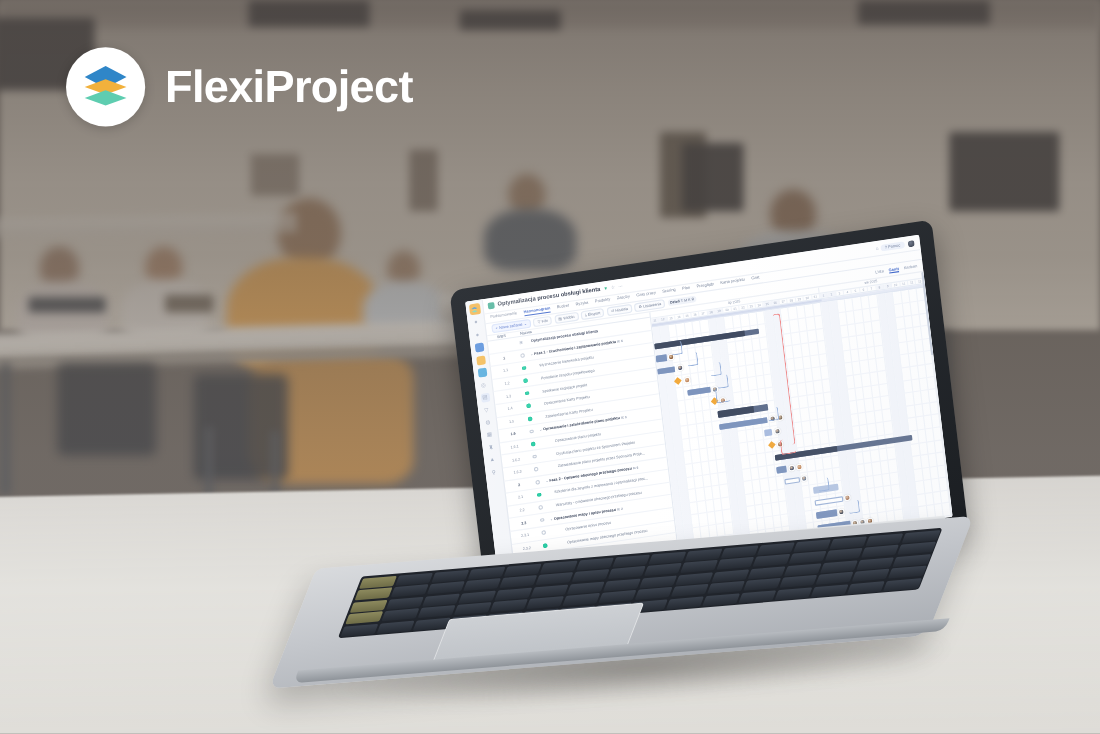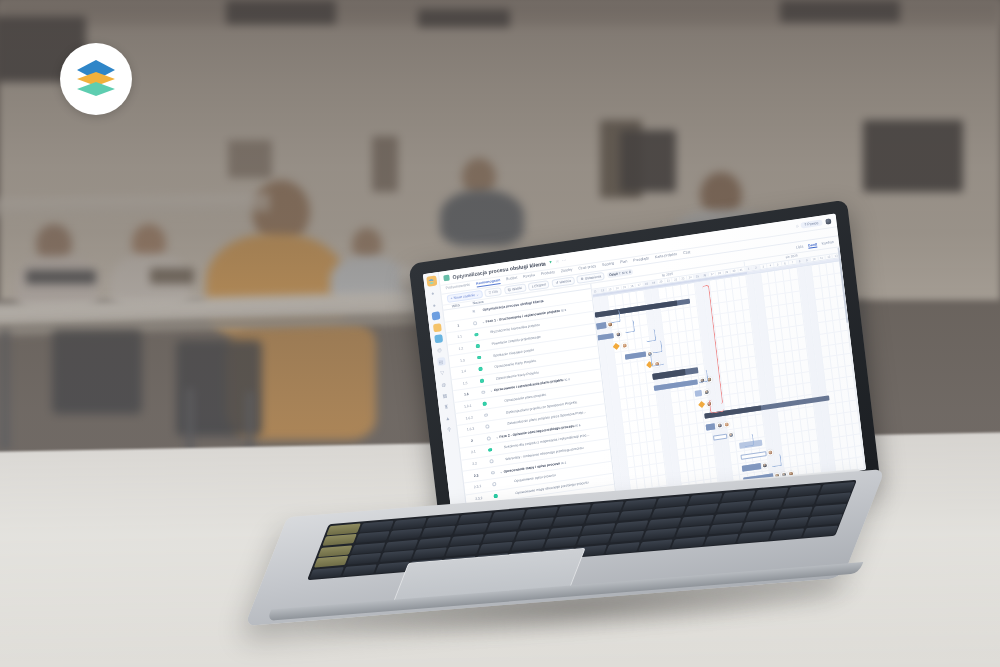--- a/index.html
+++ b/index.html
@@ -307,20 +307,21 @@
 </div>
 
 <div id="logo">
   <div class="logo-circle">
     <svg width="50" height="50" viewBox="0 0 50 50" aria-hidden="true">
       <polygon points="25,6 44,16 25,26 6,16" fill="#2f86c8"></polygon>
       <polygon points="25,18 44,25 25,32 6,25" fill="#f2b13c"></polygon>
       <polygon points="25,28 44,35 25,42 6,35" fill="#5ecdb0"></polygon>
     </svg>
   </div>
+  <div class="logo-word">FlexiProject</div>
 </div>
 
 <div id="laptop">
   <div class="laptop-shadow"></div>
   <div class="lid"></div>
 
   <div class="screen">
     <div class="app">
 
       <div class="rail">

